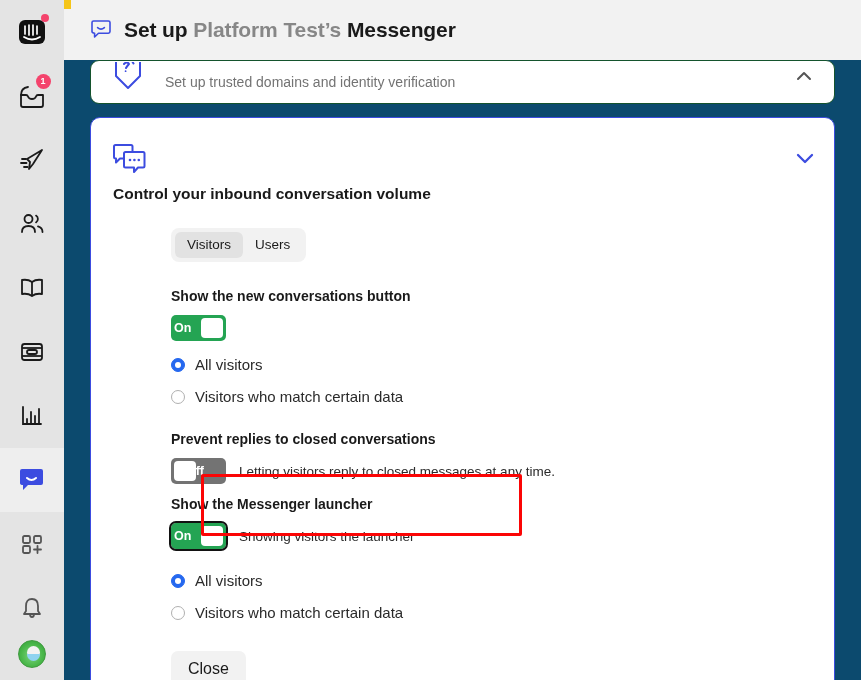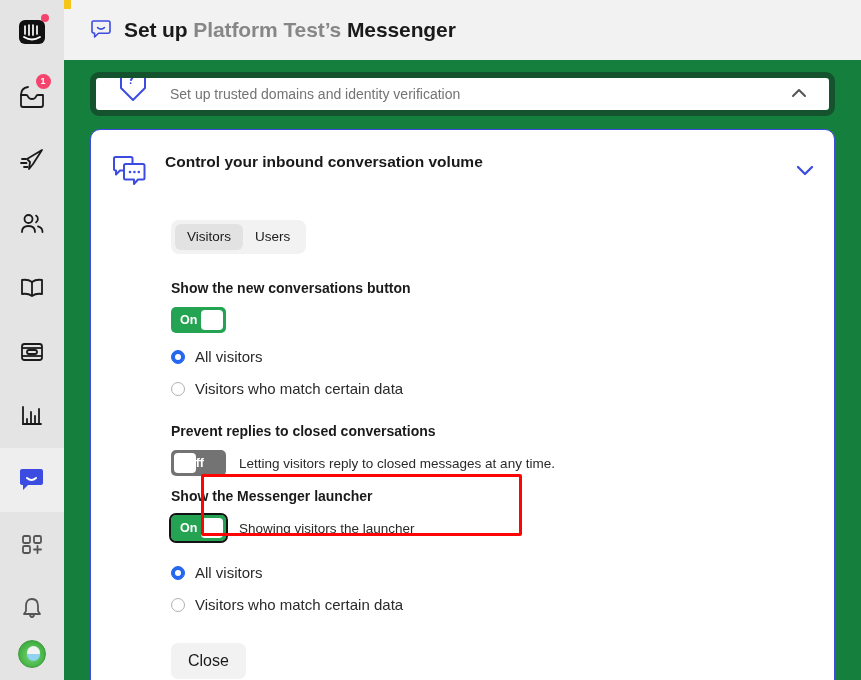--- a/index.html
+++ b/index.html
@@ -63,21 +63,21 @@
     background:#f2f2f2; left:8px; top:5px;
   }
   .avatar:after {
     content:""; position:absolute; width:13px; height:7px; border-radius:0 0 7px 7px;
     background:#8fd3f0; left:8px; top:13px;
   }
 
   
   .main {
     flex: 1; height: 680px; position: relative;
-    background: #15803d;
+    background: #0c4a6e;
     overflow: hidden;
   }
   .topbar {
     height: 60px;
     background: #f2f2f2;
     display: flex; align-items: center;
     padding-left: 26px;
     border-bottom: 1px solid #f2f2f2;
   }
   .topbar-icon { margin-right: 12px; display:flex; align-items:center; }
@@ -94,22 +94,22 @@
   }
 
   .content {
     position: relative;
     padding: 0 26px;
     height: 620px;
   }
 
   
   .card-partial {
-    margin-top: 12px;
-    border: 6px solid #14532d;
+    margin-top: 0;
+    border: 1px solid #14532d;
     border-radius: 9px;
     background: #fff;
     height: 44px;
     position: relative;
     display: flex; align-items: center;
     padding: 14px 20px;
     overflow: hidden;
   }
   .card-partial .pc-icon { width: 52px; display:flex; align-items:center; justify-content:flex-start; }
   .card-partial .pc-text {
@@ -126,20 +126,21 @@
     border: 1px solid #3c4ce0;
     border-radius: 10px;
     background: #fff;
     height: 580px;
     position: relative;
   }
   .card-head {
     display: flex; align-items: flex-start;
     padding: 22px 20px 0 20px;
     position: relative;
+    flex-direction: column;
   }
   .card-head-icon { width: 52px; padding-top: 2px; }
   .card-head-texts { padding-left: 2px; }
   .card-title {
     font-size: 15.5px; font-weight: bold; color: #1a1a1a; line-height: 20px;
   }
   .card-sub {
     font-size: 13.5px; color: #737373; margin-top: 3px; line-height: 18px;
   }
   .card-chevron {
@@ -187,21 +188,21 @@
     width: 22px; height: 20px; border-radius: 4px; background: #fff;
     position: absolute;
   }
   .toggle.on .knob { right: 3px; }
   .toggle.off .knob { left: 3px; }
   .toggle .tlabel {
     font-size: 12.5px; font-weight: bold; color: #fff;
     position: absolute;
     line-height: 26px;
   }
-  .toggle.on .tlabel { left: 9px; }
+  .toggle.on .tlabel { left: 3px; }
   .toggle.off .tlabel { right: 22px; }
 
   .toggle-desc { font-size: 13.5px; color: #2a2a2a; margin-left: 13px; }
 
   .radio-row { display: flex; align-items: center; margin-top: 15px; cursor: pointer; }
   .radio {
     width: 14px; height: 14px; border-radius: 50%;
     border: 1px solid #b0b0b0; background: #fff;
     flex: 0 0 14px;
     position: relative;

